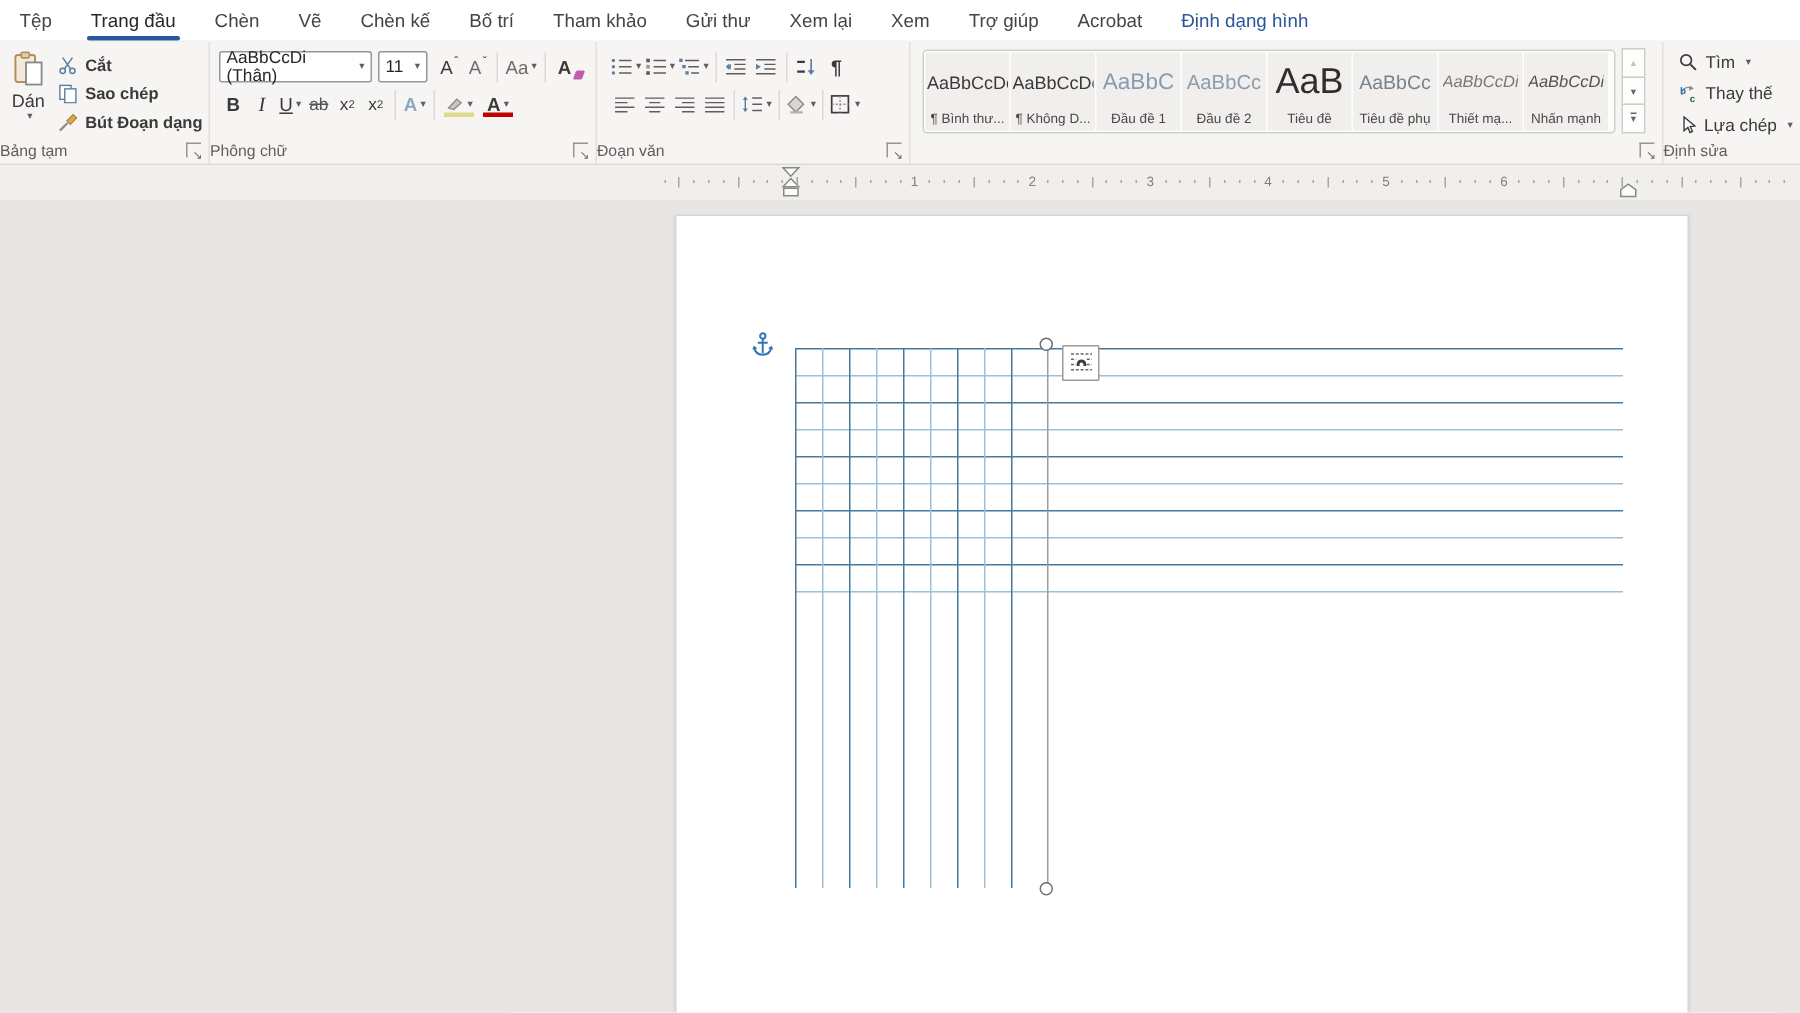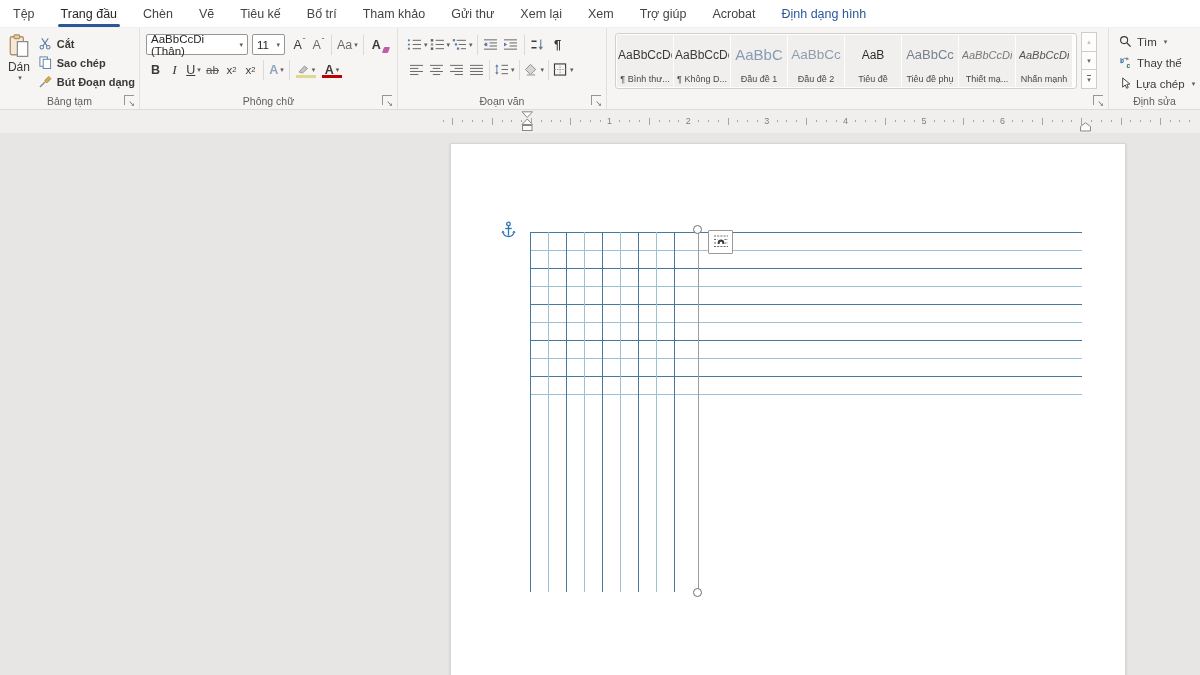--- a/index.html
+++ b/index.html
@@ -14,21 +14,21 @@
          cursor:default; position:relative; white-space:nowrap; }
   .tab.active { color:#262626; }
   .tab.active::after { content:""; position:absolute; left:10px; right:10px; bottom:0;
          height:3px; background:#2b579a; border-radius:2px; }
   .tab.contextual { color:#2b579a; }
 
   
   .ribbon { position:absolute; left:0; top:28px; width:100%; height:82px; background:#f6f5f4;
             display:flex; border-bottom:1px solid #dddbd9; }
   .group { position:relative; height:100%; border-right:1px solid #e2e0de; padding:5px 4px 16px 6px; }
-  .glabel { position:absolute; left:0; right:0; bottom:2px; text-align:center;
+  .glabel { position:absolute; left:0; right:0; bottom:2px; text-align:left;
             font-size:10.5px; color:#605e5c; }
   .launcher { position:absolute; right:5px; bottom:4px; width:10px; height:10px;
               border-top:1px solid #9896 94; border-top:1px solid #989694; border-left:1px solid #989694; }
   .launcher span { position:absolute; right:-1px; bottom:-3px; font-size:8px; color:#706e6c; line-height:1; }
   .chev { font-size:7px; color:#605e5c; margin-left:2px; line-height:1; }
   .vsep { width:1px; height:20px; background:#dcdad8; margin:0 3px; flex:0 0 1px; }
 
   
   .g-clipboard { width:140px; display:flex; gap:7px; }
   .paste-btn { width:40px; display:flex; flex-direction:column; align-items:center; cursor:pointer; padding-top:1px; }
@@ -70,21 +70,21 @@
   .g-styles { width:502px; padding-left:8px; }
   .gallery { position:absolute; left:8px; top:5px; width:462px; height:56px; background:#fdfdfc;
              border:1px solid #d2d0ce; border-radius:3px; display:flex; gap:1px; padding:1px; overflow:hidden; }
   .chip { width:56px; background:#f1efee; display:flex; flex-direction:column; align-items:center;
           justify-content:flex-end; cursor:pointer; overflow:hidden; padding-bottom:3px; }
   .chip .prev { flex:1; display:flex; align-items:center; font-size:13px; color:#3b3a39; white-space:nowrap; overflow:hidden; max-width:54px; }
   .chip .cname { font-size:9px; color:#494847; white-space:nowrap; overflow:hidden; max-width:52px; }
   .prev.k-normal,.prev.k-nospace { font-size:12px; }
   .prev.k-h1 { font-size:15px; color:#869cb2; }
   .prev.k-h2 { font-size:13.5px; color:#8d9dac; }
-  .prev.k-title { font-size:12px; color:#2f2e2d;text-align:right; }
+  .prev.k-title { font-size:24px; color:#2f2e2d;text-align:right; }
   .prev.k-subtitle { font-size:13px; color:#77828c; }
   .prev.k-em1 { font-size:11px; font-style:italic; color:#7a7876; }
   .prev.k-em2 { font-size:11px; font-style:italic; color:#55534f; }
   .gal-scroll { position:absolute; left:474px; top:5px; width:16px; height:56px; display:flex; flex-direction:column; }
   .gsbtn { flex:1; background:#fdfdfc; border:1px solid #cfcdcb; display:flex; align-items:center;
            justify-content:center; font-size:7px; color:#666; cursor:pointer; margin-top:-1px; }
   .gsbtn.dis { color:#c3c1bf; }
   .gsbtn .more { border-top:1.5px solid #666; padding-top:0.5px; line-height:1; }
 
   
@@ -115,21 +115,21 @@
 </head>
 <body>
 
 <div id="app">
 
   <header class="tabbar" id="tabbar">
       <span class="tab">Tệp</span>
       <span class="tab active">Trang đầu</span>
       <span class="tab">Chèn</span>
       <span class="tab">Vẽ</span>
-      <span class="tab">Tiêu kế</span>
+      <span class="tab">Chèn kế</span>
       <span class="tab">Bố trí</span>
       <span class="tab">Tham khảo</span>
       <span class="tab">Gửi thư</span>
       <span class="tab">Xem lại</span>
       <span class="tab">Xem</span>
       <span class="tab">Trợ giúp</span>
       <span class="tab">Acrobat</span>
       <span class="tab contextual">Định dạng hình</span>
     </header>
 

